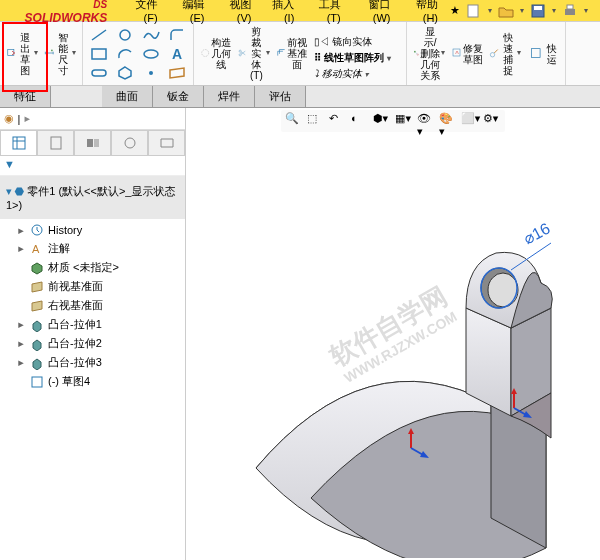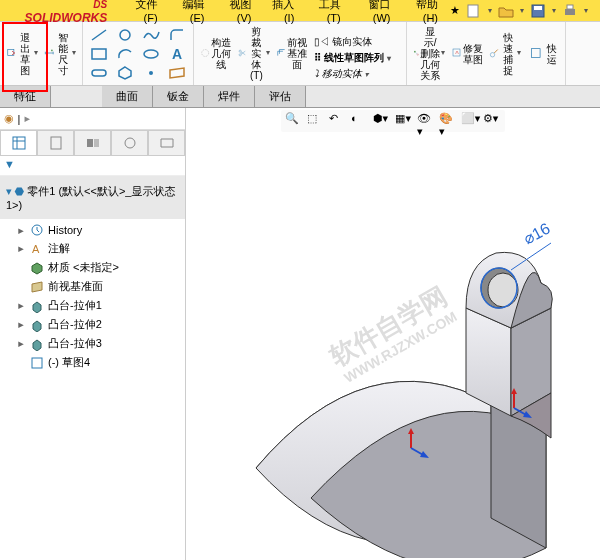--- a/index.html
+++ b/index.html
@@ -320,20 +320,29 @@
         <div class="tree-item">
           <span class="exp"></span>
           <span class="ti">
             <svg width="14" height="14">
               <path d="M2 4l10-2v8L2 12z" fill="#d8c890" stroke="#a08040"></path>
             </svg>
           </span>
           <span>前视基准面</span>
         </div>
         <div class="tree-item">
+          <span class="exp"></span>
+          <span class="ti">
+            <svg width="14" height="14">
+              <path d="M2 4l10-2v8L2 12z" fill="#d8c890" stroke="#a08040"></path>
+            </svg>
+          </span>
+          <span>右视基准面</span>
+        </div>
+        <div class="tree-item">
           <span class="exp">▸</span>
           <span class="ti">
             <svg width="14" height="14">
               <path d="M3 6l4-3 4 3v5l-4 3-4-3z" fill="#60a0a0" stroke="#306060"></path>
             </svg>
           </span>
           <span>凸台-拉伸1</span>
         </div>
         <div class="tree-item">
           <span class="exp">▸</span>

